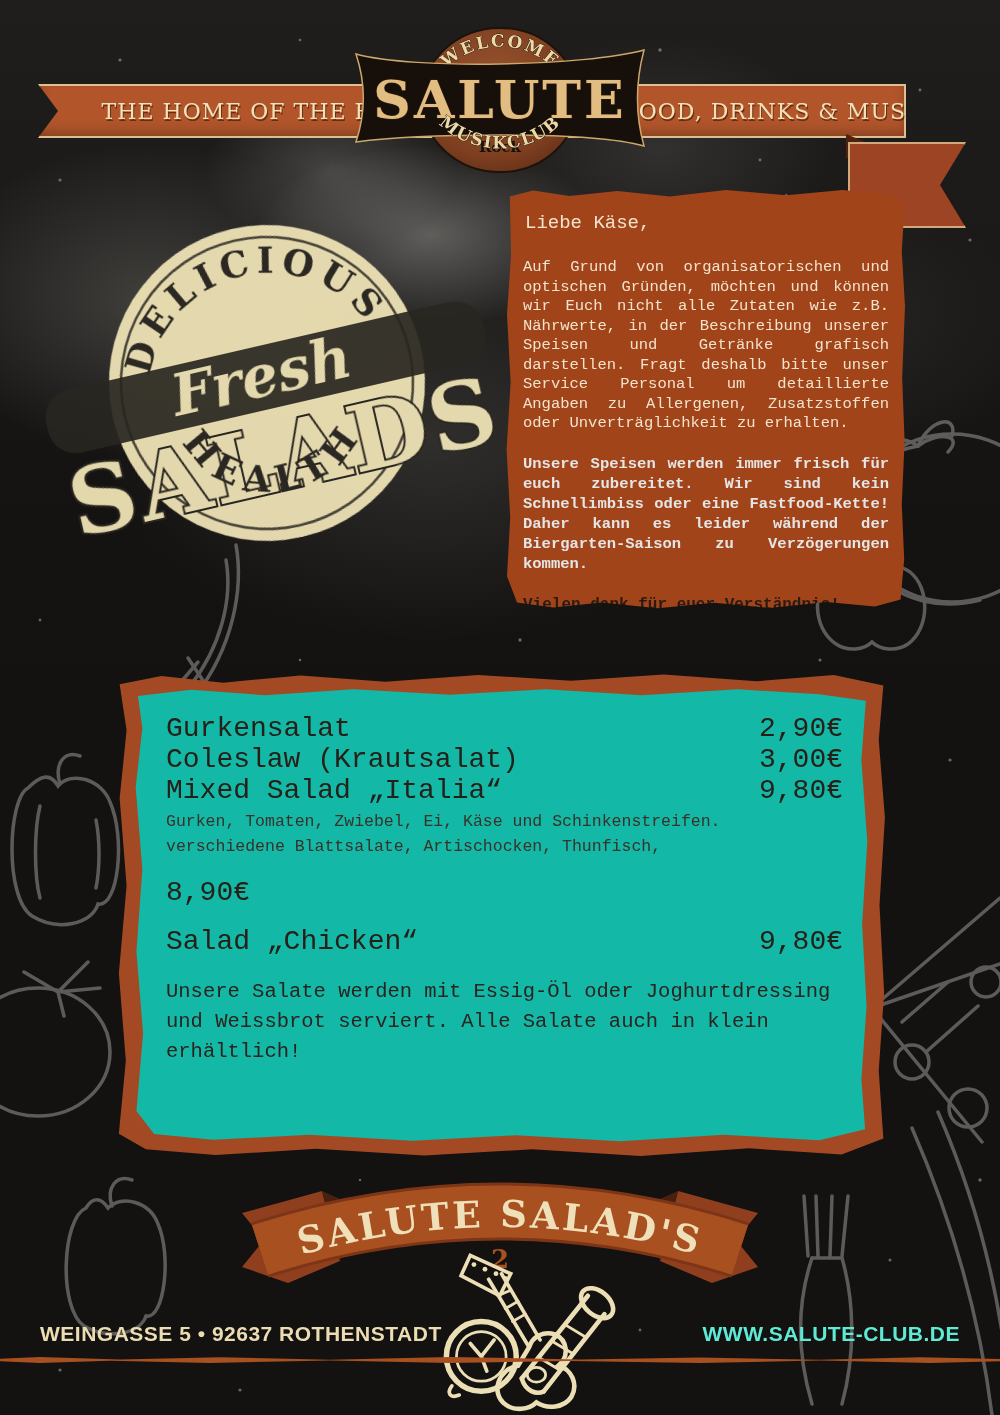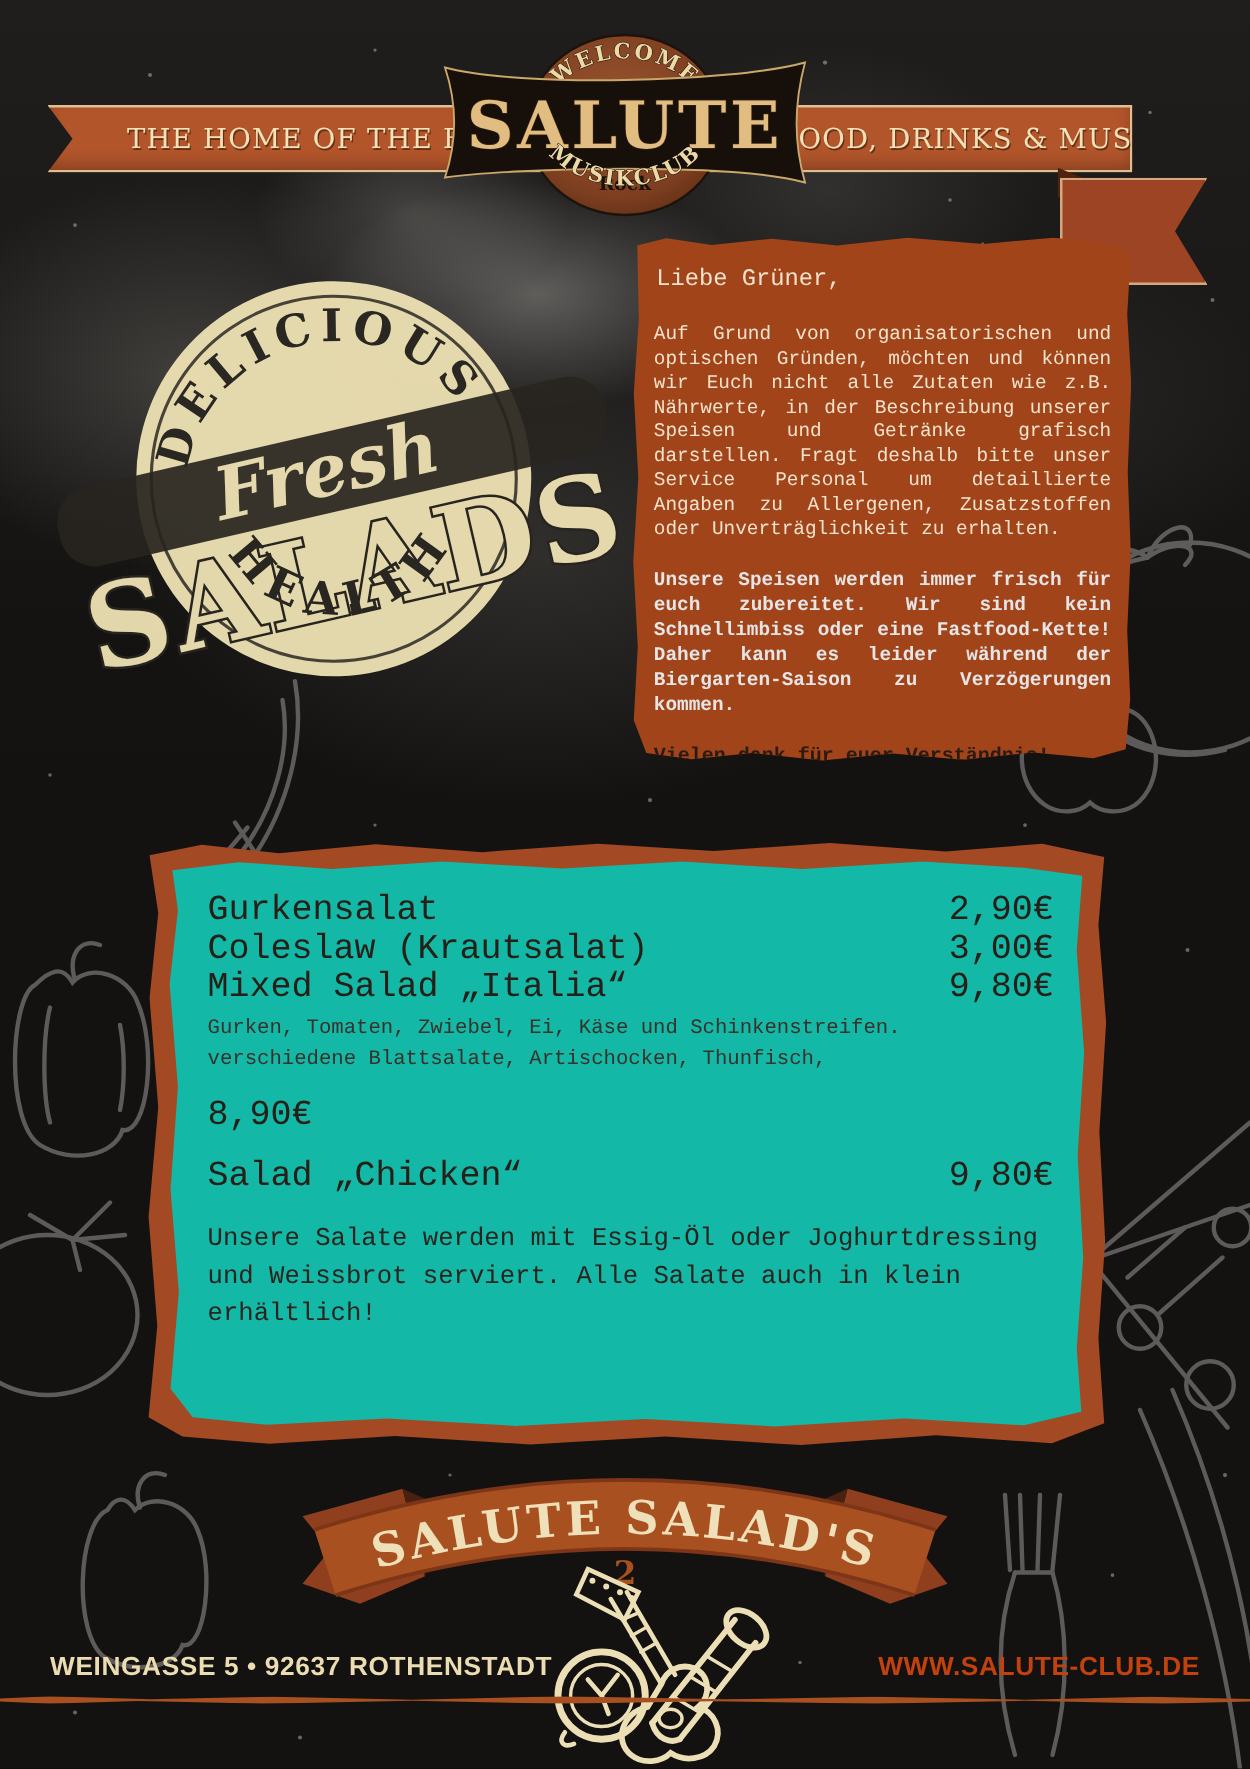--- a/index.html
+++ b/index.html
@@ -48,21 +48,21 @@
   .card-content{position:absolute;left:34px;top:26px;right:28px;bottom:18px;color:#262018;}
   .menu-row{display:flex;justify-content:space-between;align-items:baseline;
      font-family:"Liberation Mono",monospace;font-size:28px;}
   .menu-desc{font-family:"Liberation Mono",monospace;font-size:16.5px;line-height:25px;color:#38322a;margin-top:3px;}
   .gap-lg{} .gap-md{margin-top:18px;}
   .menu-note{font-family:"Liberation Mono",monospace;font-size:20.5px;line-height:30px;color:#2a241e;margin-top:20px;}
   
   .page-num{position:absolute;left:470px;top:1244px;width:60px;text-align:center;
      font-family:"DejaVu Serif",serif;font-weight:bold;font-size:26px;color:#a8501f;}
   .addr{position:absolute;left:40px;top:1322px;font-weight:bold;font-size:21px;letter-spacing:.5px;color:#ecdcb2;}
-  .site{position:absolute;right:40px;top:1322px;font-weight:bold;font-size:21px;letter-spacing:.5px;color:#c2410c;text-align:right;}
+  .site{position:absolute;right:40px;top:1322px;font-weight:bold;font-size:21px;letter-spacing:.5px;color:#5eead4;text-align:right;}
   .rust-line{position:absolute;left:0;top:1357px;width:1000px;height:6px;background:#a8501f;
      clip-path:polygon(0 30%,4% 0,12% 40%,22% 5%,33% 45%,45% 0,58% 40%,70% 8%,82% 45%,92% 5%,100% 35%,100% 70%,93% 100%,82% 60%,70% 100%,57% 65%,45% 100%,33% 60%,21% 100%,11% 62%,4% 100%,0 70%);}
   svg text{font-family:"DejaVu Serif",serif;}
 </style>
 </head>
 <body>
 
 <div id="page">
 
   <div class="photo"></div>
@@ -192,21 +192,21 @@
       <rect x="8" y="150" width="448" height="64" rx="28" fill="#282520" opacity="0.92"></rect>
       <text x="228" y="200" font-size="58" font-style="italic" font-weight="bold" text-anchor="middle" fill="#eee2b4">Fresh</text>
       <text x="232" y="296" font-size="92" font-weight="bold" text-anchor="middle" letter-spacing="3" fill="#eee2b4" stroke="#282520" stroke-width="4" paint-order="stroke">SALADS</text>
       <text font-size="36" font-weight="bold" fill="#2a2722" letter-spacing="8">
         <textPath xlink:href="#arcHea" href="#arcHea" startOffset="50%" text-anchor="middle">HEALTHY</textPath>
       </text>
     </g>
   </svg>
 
   <div class="notice">
-    <div class="greet">Liebe Grüner,</div>
+    <div class="greet">Liebe Käse,</div>
     <div class="p1">Auf Grund von organisatorischen und optischen Gründen, möchten und können wir Euch nicht alle Zutaten wie z.B. Nährwerte, in der Beschreibung unserer Speisen und Getränke grafisch darstellen. Fragt deshalb bitte unser Service Personal um detaillierte Angaben zu Allergenen, Zusatzstoffen oder Unverträglichkeit zu erhalten.</div>
     <div class="p2">Unsere Speisen werden immer frisch für euch zubereitet. Wir sind kein Schnellimbiss oder eine Fastfood-Kette! Daher kann es leider während der Biergarten-Saison zu Verzögerungen kommen.</div>
     <div class="thanks">Vielen dank für euer Verständnis!</div>
   </div>
 
   <div class="card-frame">
     <div class="card-inner">
       <div class="card-content">
         <div class="menu-row">
           <span>Gurkensalat</span>

